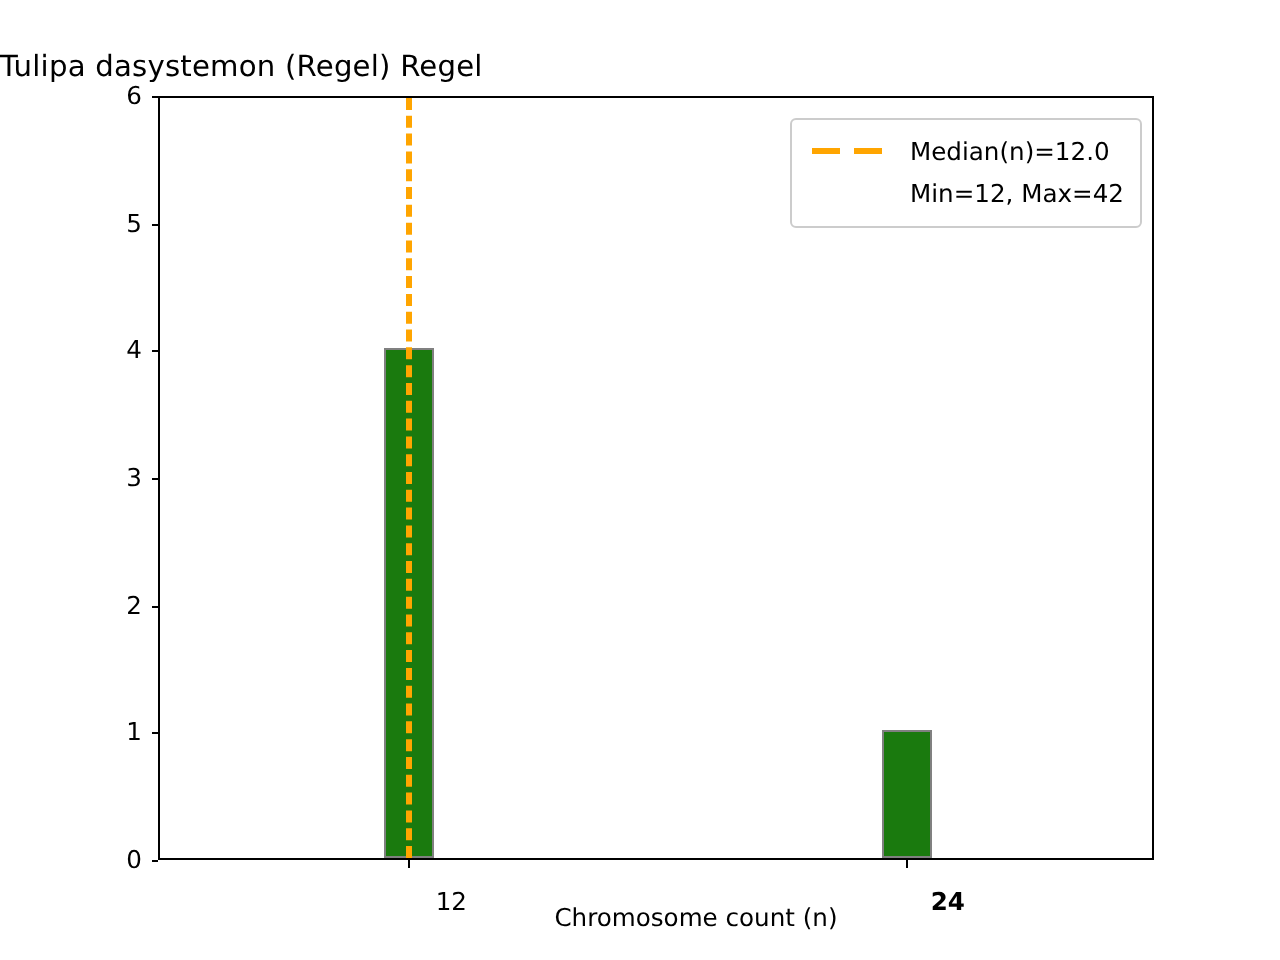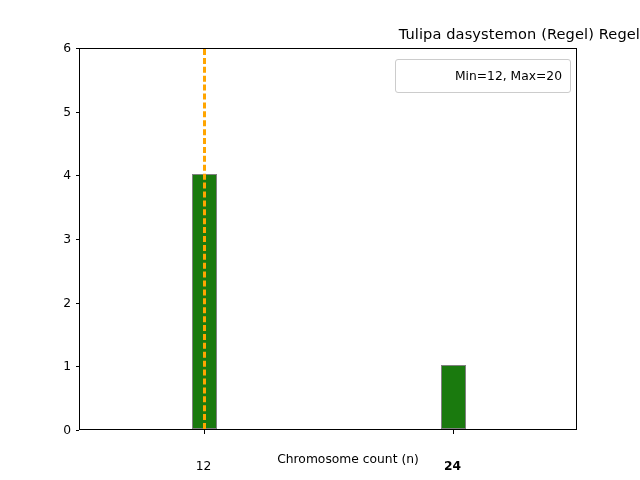--- a/index.html
+++ b/index.html
@@ -21,21 +21,21 @@
     height: 480px;
     background: #ffffff;
   }
 
   
   #chart-title {
     position: absolute;
     left: 0;
     top: 25px;
     width: 640px;
-    text-align: right;
+    text-align: left;
     font-size: 14.6px;
     line-height: 18px;
     color: #000000;
     letter-spacing: 0.1px;
   }
 
   
   #plot-area {
     position: absolute;
     left: 79px;
@@ -88,24 +88,24 @@
     left: 0;
     top: 452px;
     width: 640px;
     text-align: center;
     font-size: 12.3px;
     line-height: 14px;
     margin-left: 28px;
   }
   .xtick-label {
     position: absolute;
-    top: 460px;
+    top: 445px;
     width: 60px;
     margin-left: -30px;
-    text-align: center;
+    text-align: right;
     font-size: 12.3px;
     line-height: 13px;
   }
   .xtick-mark {
     position: absolute;
     top: 430px;
     height: 3.5px;
     width: 0;
     border-left: 1.15px solid #000000;
   }
@@ -184,21 +184,28 @@
   <div id="xtick-layer">
       <div class="xtick-mark" style="left: 203.5px;"></div>
       <div class="xtick-label" style="left: 203.5px;">12</div>
       <div class="xtick-mark" style="left: 452.5px;"></div>
       <div class="xtick-label" style="left: 452.5px; font-weight: bold;">24</div>
     </div>
 
   <div id="x-axis-label">Chromosome count (n)</div>
 
   <div id="legend">
+    <div class="legend-row">
+      <span class="legend-sample">
+        <span class="dash d1" style="background: rgb(255, 165, 0);"></span>
+          <span class="dash d2" style="background: rgb(255, 165, 0);"></span>
+      </span>
+      <span class="legend-text">Median(n)=12.0</span>
+    </div>
     <div class="legend-row second">
       <span class="legend-sample">
         
       </span>
-      <span class="legend-text">Min=12, Max=20</span>
+      <span class="legend-text">Min=12, Max=42</span>
     </div>
   </div>
 
 </div>
 
 </body></html>

